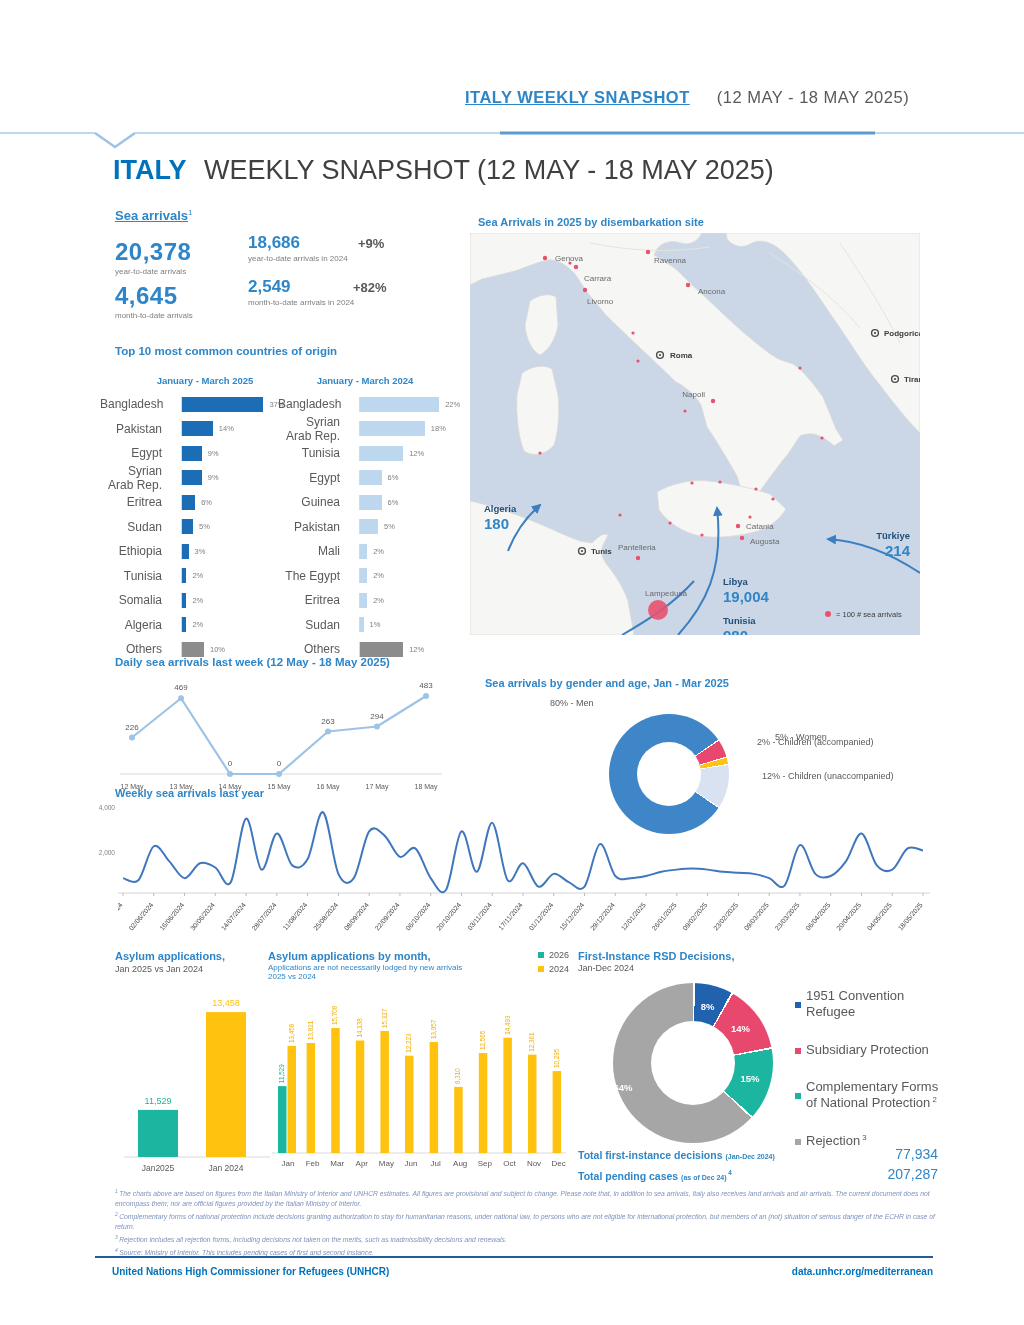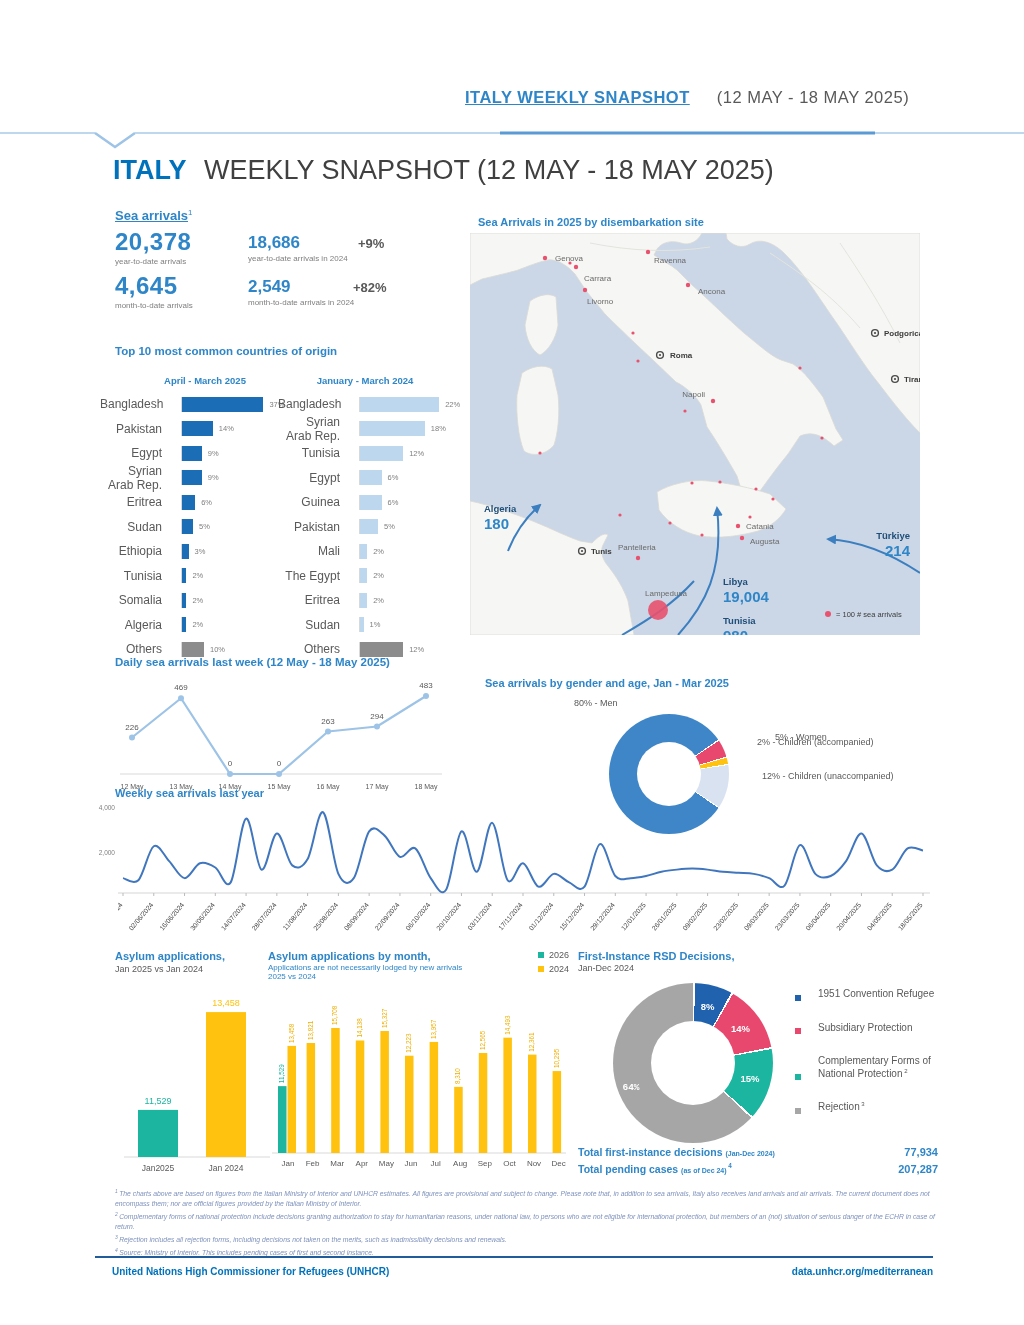--- a/index.html
+++ b/index.html
@@ -2,39 +2,39 @@
 <html><head>
 <meta charset="utf-8">
 <style>
   html,body{margin:0;padding:0;background:#fff;}
   #page{position:relative;width:1024px;height:1325px;background:#fff;overflow:hidden;
         font-family:"Liberation Sans",sans-serif;color:#404040;}
   .abs{position:absolute;}
   .h-blue{color:#2E86C8;font-weight:bold;text-decoration:underline;}
   .sec-head{color:#2E86C8;font-weight:bold;font-size:11.5px;}
   .grey{color:#595959;}
-  .stat-big{color:#2E86C8;font-weight:bold;font-size:24px;letter-spacing:.5px;}
+  .stat-big{color:#2E86C8;font-weight:bold;font-size:24px;letter-spacing:.5px;margin-top:10px;}
   .stat-mid{color:#2E86C8;font-weight:bold;font-size:17px;}
   .stat-lab{color:#7f7f7f;font-size:8px;margin-top:1px;}
   .delta{color:#595959;font-weight:bold;font-size:13px;}
   .obar-row{display:flex;align-items:center;height:24.5px;}
   .obar-label{width:62px;text-align:right;font-size:12px;color:#595959;flex:0 0 62px;padding-right:19px;}
   .obar-bar{height:15px;border-left:1px solid #d9d9d9;}
   .obar-val{font-size:7.5px;color:#7f7f7f;margin-left:6px;}
   .chart-title{color:#2E86C8;font-size:9.5px;font-weight:bold;text-align:center;}
   .donut{border-radius:50%;}
   .donut-hole{position:absolute;background:#fff;border-radius:50%;}
   .glabel{font-size:9px;color:#595959;}
   .rsd-pct{position:absolute;color:#fff;font-weight:bold;font-size:9.5px;transform:translate(-50%,-50%);}
-  .legend-item{display:flex;align-items:flex-end;font-size:10px;color:#595959;margin-bottom:21px;line-height:1.25;gap:12px;}
+  .legend-item{display:flex;align-items:center;font-size:13px;color:#595959;margin-bottom:21px;line-height:1.25;}
   .legend-sq{width:6px;height:6px;flex:0 0 6px;margin:2px 5px 0 0;}
   .tot-row{display:flex;justify-content:space-between;align-items:baseline;margin-bottom:4px;}
   .tot-lab{color:#2E86C8;font-weight:bold;font-size:10.5px;}
   .tot-paren{font-size:7px;font-weight:bold;color:#2E86C8;}
-  .tot-val{color:#2E86C8;font-weight:bold;font-size:11px;margin-left:26px;}
+  .tot-val{color:#2E86C8;font-weight:normal;font-size:14px;margin-left:26px;}
   .fn{font-style:italic;font-size:6.8px;color:#7d91bc;line-height:1.45;margin-bottom:2px;max-width:820px;}
   .fn sup{font-size:5px;}
   .map-city{font-size:8px;fill:#6a6a6a;}
   .map-capital{font-size:8px;fill:#3c3c3c;font-weight:bold;}
   .flow-name{font-size:9.5px;font-weight:bold;fill:#1F4E79;}
   .flow-val{font-size:15px;font-weight:bold;fill:#2E86C8;}
   .pt-lab{font-size:8px;fill:#595959;}
   sup{font-size:60%;}
 </style>
 </head>
@@ -76,21 +76,21 @@
     <div class="stat-big">4,645</div>
     <div class="stat-lab">month-to-date arrivals</div>
   </div>
   <div class="abs" style="left:248px;top:277px;">
     <div class="stat-mid">2,549</div>
     <div class="stat-lab">month-to-date arrivals in 2024</div>
   </div>
   <div class="abs delta" style="left:353px;top:280px;">+82%</div>
 
   <div class="abs sec-head" style="left:115px;top:345px;">Top 10 most common countries of origin</div>
-  <div class="abs chart-title" style="left:120px;top:375px;width:170px;">April - March 2025</div>
+  <div class="abs chart-title" style="left:120px;top:375px;width:170px;">January - March 2025</div>
   <div class="abs" id="origin-2025" style="left:100px;top:392px;">
       <div class="obar-row">
         <span class="obar-label">Bangladesh</span>
         <span class="obar-bar" style="width: 81.4px; background: rgb(27, 109, 181);"></span>
         <span class="obar-val">37%</span>
       </div>
       <div class="obar-row">
         <span class="obar-label">Pakistan</span>
         <span class="obar-bar" style="width: 30.8px; background: rgb(27, 109, 181);"></span>
         <span class="obar-val">14%</span>
@@ -308,21 +308,21 @@
       <text x="216" y="111" font-family="Liberation Sans, sans-serif" text-anchor="middle" font-size="7" fill="#595959">16 May</text>
       <circle cx="265" cy="48.52173913043478" r="3" fill="#9DC3E6"></circle>
       <text x="265" y="40.52173913043478" font-family="Liberation Sans, sans-serif" text-anchor="middle" class="pt-lab">294</text>
       <text x="265" y="111" font-family="Liberation Sans, sans-serif" text-anchor="middle" font-size="7" fill="#595959">17 May</text>
       <circle cx="314" cy="18" r="3" fill="#9DC3E6"></circle>
       <text x="314" y="10" font-family="Liberation Sans, sans-serif" text-anchor="middle" class="pt-lab">483</text>
       <text x="314" y="111" font-family="Liberation Sans, sans-serif" text-anchor="middle" font-size="7" fill="#595959">18 May</text>
     </svg>
 
   <div class="abs sec-head" style="left:485px;top:677px;font-size:11px;">Sea arrivals by gender and age, Jan - Mar 2025</div>
-  <div class="abs glabel" style="left:546px;top:698px;padding-left:28px;">80% - Men</div>
+  <div class="abs glabel" style="left:522px;top:698px;padding-left:28px;">80% - Men</div>
   <div class="abs donut" id="gender-donut" style="left: 609px; top: 714px; width: 120px; height: 120px; background: conic-gradient(from 55deg, rgb(255, 255, 255) 0deg, rgb(255, 255, 255) 1.2deg, rgb(232, 72, 109) 1.2deg, rgb(232, 72, 109) 18deg, rgb(255, 255, 255) 18deg, rgb(255, 255, 255) 19.2deg, rgb(255, 194, 14) 19.2deg, rgb(255, 194, 14) 25.2deg, rgb(255, 255, 255) 25.2deg, rgb(255, 255, 255) 26.4deg, rgb(217, 226, 240) 26.4deg, rgb(217, 226, 240) 68.4deg, rgb(255, 255, 255) 68.4deg, rgb(255, 255, 255) 69.6deg, rgb(62, 134, 200) 69.6deg, rgb(62, 134, 200) 360deg);"></div>
   <div class="abs donut-hole" style="left:637px;top:742px;width:64px;height:64px;"></div>
   <div class="abs glabel" style="left:775px;top:732px;text-align:center;">5% - Women</div>
   <div class="abs glabel" style="left:757px;top:737px;">2% - Children (accompanied)</div>
   <div class="abs glabel" style="left:762px;top:771px;">12% - Children (unaccompanied)</div>
 
   <div class="abs sec-head" style="left:115px;top:787px;font-size:11px;text-align:right;">Weekly sea arrivals last year</div>
   <span class="abs" style="left:93px;top:804px;width:22px;text-align:right;font-size:6.5px;color:#7f7f7f;">4,000</span>
   <span class="abs" style="left:93px;top:849px;width:22px;text-align:right;font-size:6.5px;color:#7f7f7f;">2,000</span>
   <svg class="abs" id="weekly-svg" style="left:118px;top:801px;" width="814" height="145">
@@ -454,21 +454,21 @@
     </svg>
 
   <div class="abs sec-head" style="left:578px;top:950px;font-size:11px;">First-Instance RSD Decisions,</div>
   <div class="abs" style="left:578px;top:963px;font-size:9px;color:#595959;">Jan-Dec 2024</div>
   <div class="abs donut" id="rsd-donut" style="left: 613px; top: 983px; width: 160px; height: 160px; background: conic-gradient(rgb(255, 255, 255) 0deg, rgb(255, 255, 255) 1.5deg, rgb(32, 98, 174) 1.5deg, rgb(32, 98, 174) 28.5149deg, rgb(255, 255, 255) 28.5149deg, rgb(255, 255, 255) 30.0149deg, rgb(232, 72, 109) 30.0149deg, rgb(232, 72, 109) 78.4158deg, rgb(255, 255, 255) 78.4158deg, rgb(255, 255, 255) 79.9158deg, rgb(28, 181, 160) 79.9158deg, rgb(28, 181, 160) 131.881deg, rgb(255, 255, 255) 131.881deg, rgb(255, 255, 255) 133.381deg, rgb(166, 166, 166) 133.381deg, rgb(166, 166, 166) 360deg);"></div>
   <div class="abs donut-hole" style="left:651px;top:1021px;width:84px;height:84px;"></div>
   <div class="abs" id="rsd-pcts" style="left:613px;top:983px;width:160px;height:160px;pointer-events:none;">
       <span class="rsd-pct" style="left: 94.5305px; top: 22.8173px;">8%</span>
       <span class="rsd-pct" style="left: 127.406px; top: 44.8768px;">14%</span>
       <span class="rsd-pct" style="left: 136.95px; top: 95.418px;">15%</span>
-      <span class="rsd-pct" style="left: 18px; top: 104.053px; font-family: Liberation Mono, monospace;">64%</span>
+      <span class="rsd-pct" style="left: 10px; top: 104.053px;">64%</span>
     </div>
   <div class="abs" id="rsd-legend" style="left:795px;top:988px;width:145px;">
       <div class="legend-item">
         <span class="legend-sq" style="background: rgb(32, 98, 174);"></span>
         <span>1951 Convention Refugee</span>
       </div>
       <div class="legend-item">
         <span class="legend-sq" style="background: rgb(232, 72, 109);"></span>
         <span>Subsidiary Protection</span>
       </div>

